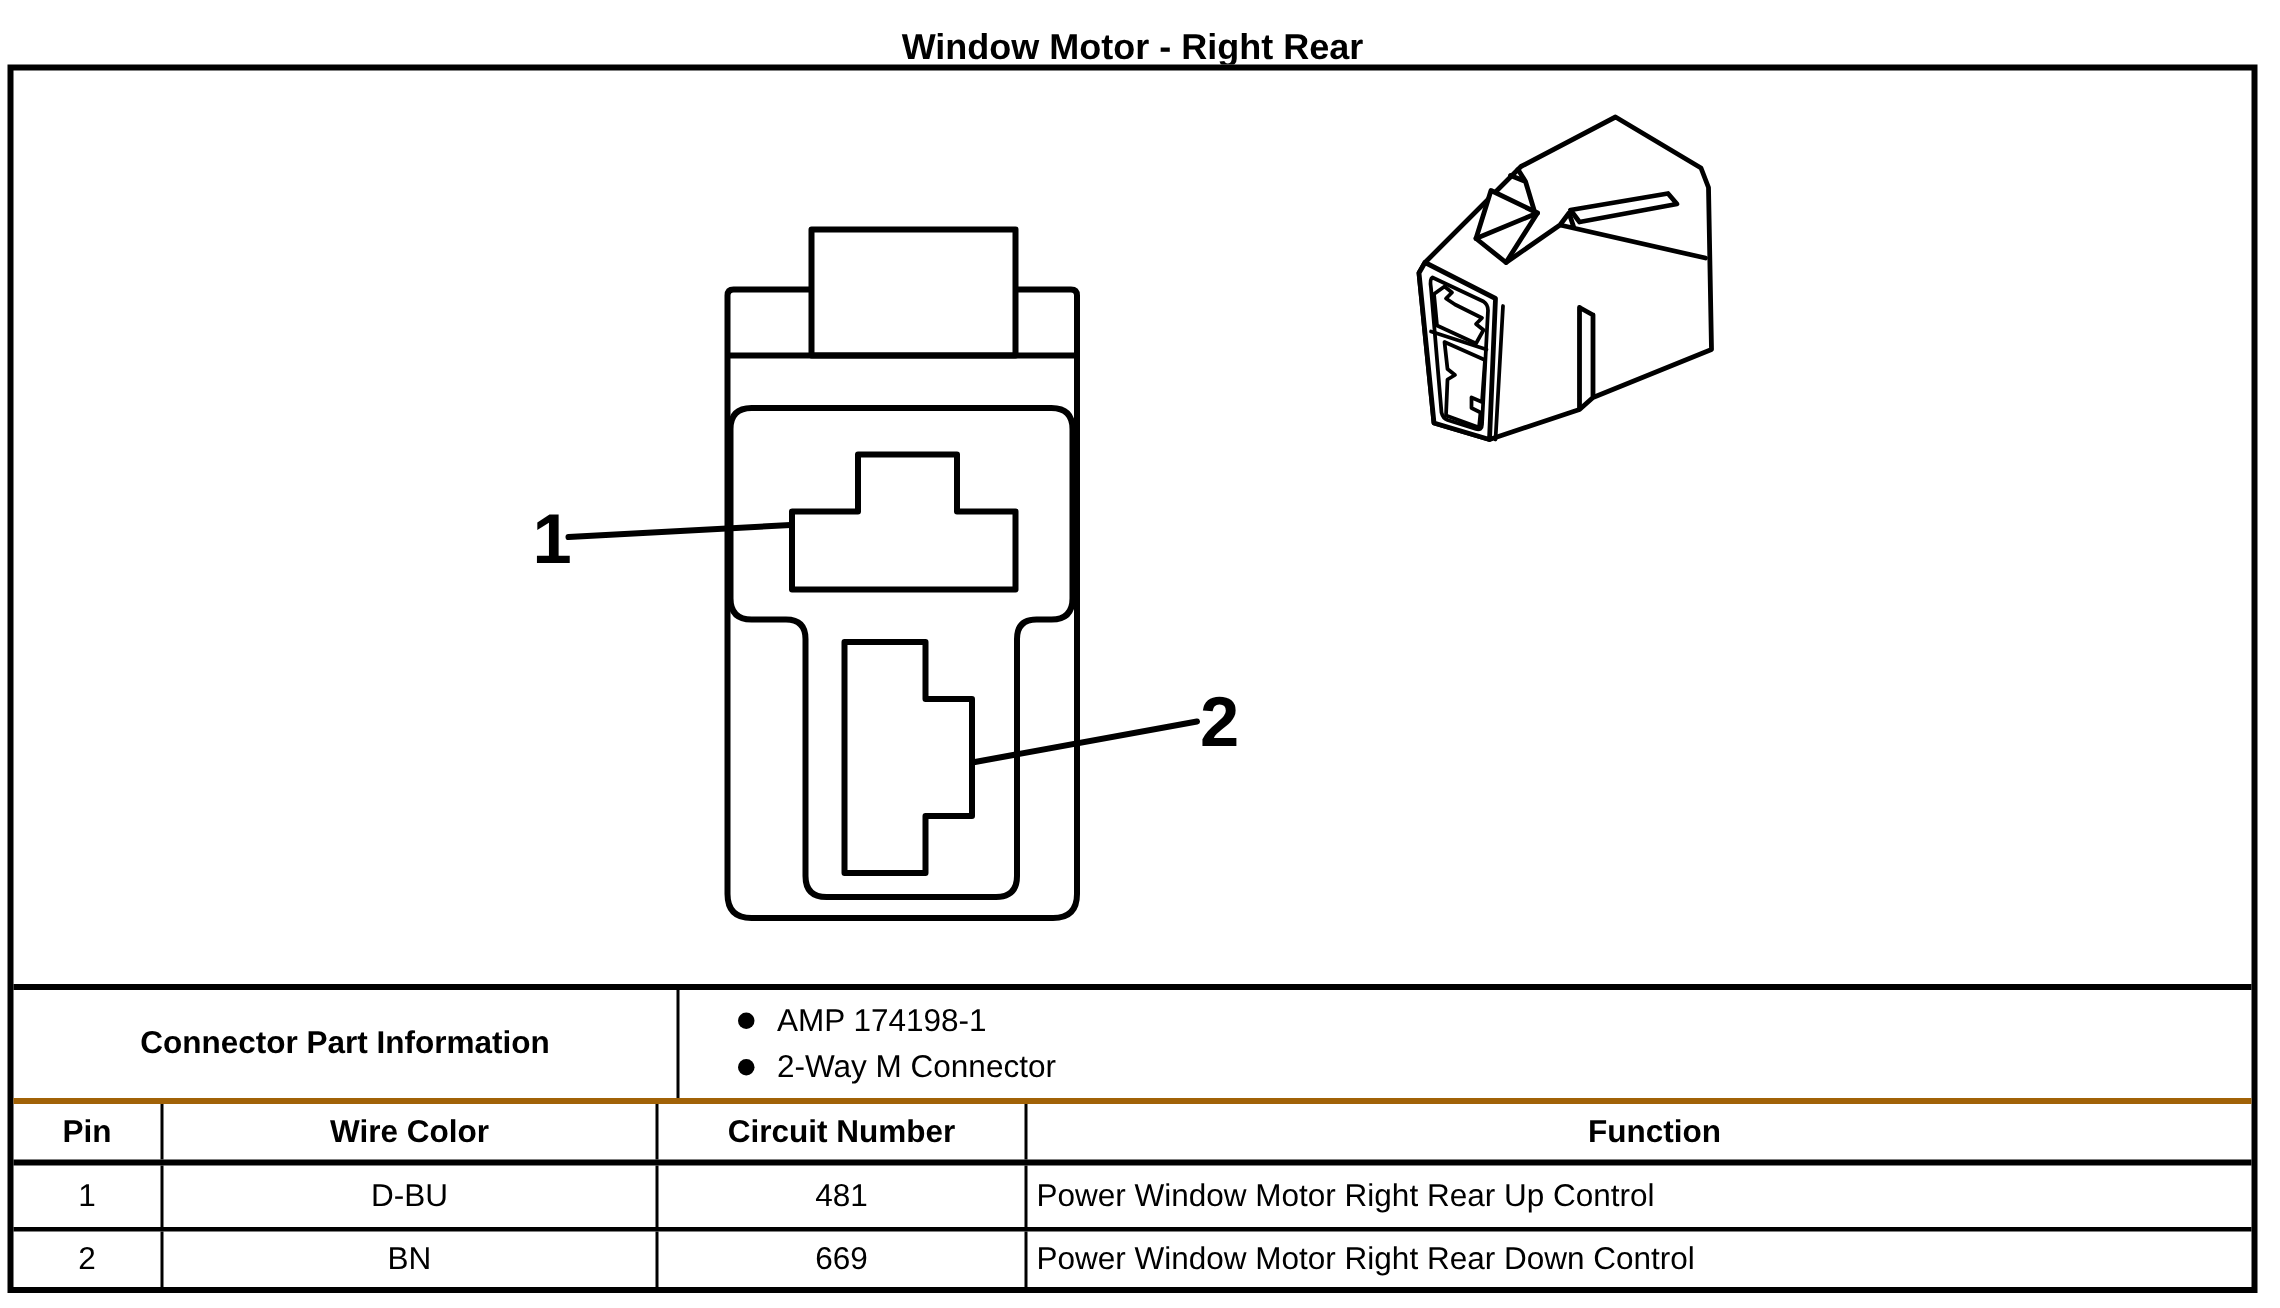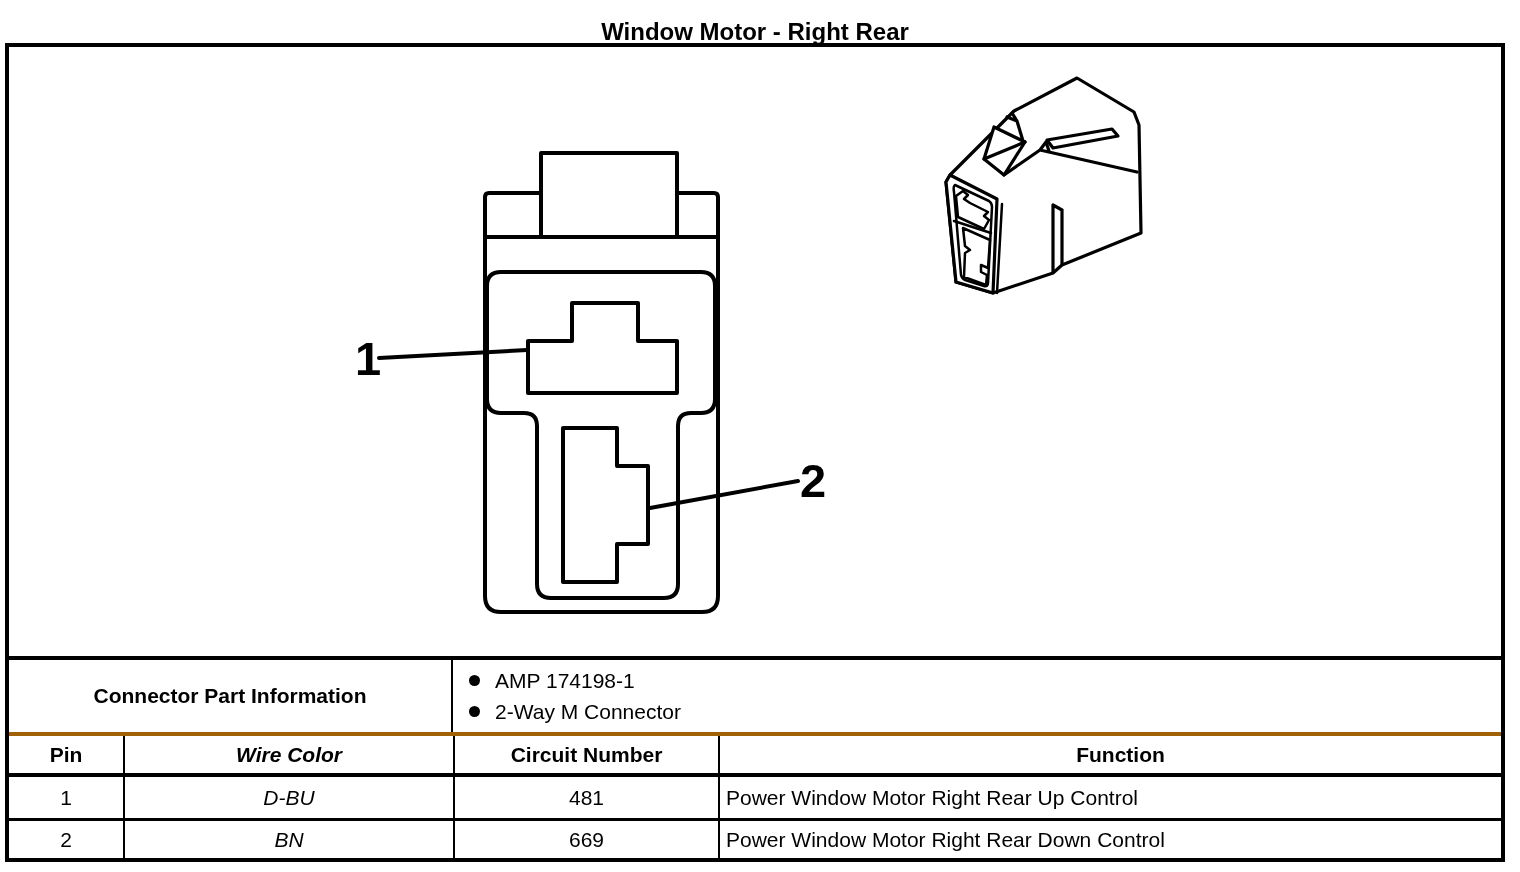--- a/index.html
+++ b/index.html
@@ -21,36 +21,36 @@
   }
   .figure-svg{position:absolute;left:-9px;top:-47px;width:1520px;height:872px;}
   .info-row{display:flex;height:76px;box-sizing:border-box;border-bottom:4px solid #a16207;}
   .info-left{
     width:444px;box-sizing:border-box;border-right:2px solid #000;
     display:flex;align-items:center;justify-content:center;
     font-weight:bold;font-size:21px;
   }
   .info-right{
     flex:1;display:flex;flex-direction:column;justify-content:center;
-    padding-left:16px;gap:7px;font-size:21px;
+    padding-left:39px;gap:7px;font-size:21px;
   }
   .bullet-item{display:flex;align-items:center;gap:15px;}
   .bullet-dot{
     width:11px;height:11px;border-radius:50%;background:#000;flex:0 0 auto;
   }
   .header-row{display:flex;height:41px;box-sizing:border-box;border-bottom:4px solid #000;font-weight:bold;font-size:21px;}
   .data-row{display:flex;height:44px;box-sizing:border-box;border-bottom:3px solid #000;font-size:21px;}
   .data-row.last{height:37px;border-bottom:none;}
   .cell{
     display:flex;align-items:center;justify-content:center;
     box-sizing:border-box;border-right:2px solid #000;overflow:hidden;
   }
-  .col-pin{width:116px;}
-  .col-wire{width:330px;font-style:italic;}
-  .col-circuit{width:265px;}
+  .col-pin{width:100px;}
+  .col-wire{width:330px;}
+  .col-circuit{width:246px;}
   .col-fn{flex:1;border-right:none;justify-content:flex-start;padding-left:6px;}
   .header-row .col-fn{justify-content:center;padding-left:0;margin-left:20px;}
   svg text.callout{font-family:"Liberation Sans", sans-serif;font-size:47px;font-weight:bold;}
 </style>
 </head>
 <body>
 
 <div class="page-title">Window Motor - Right Rear</div>
 
 <div class="doc-table">

